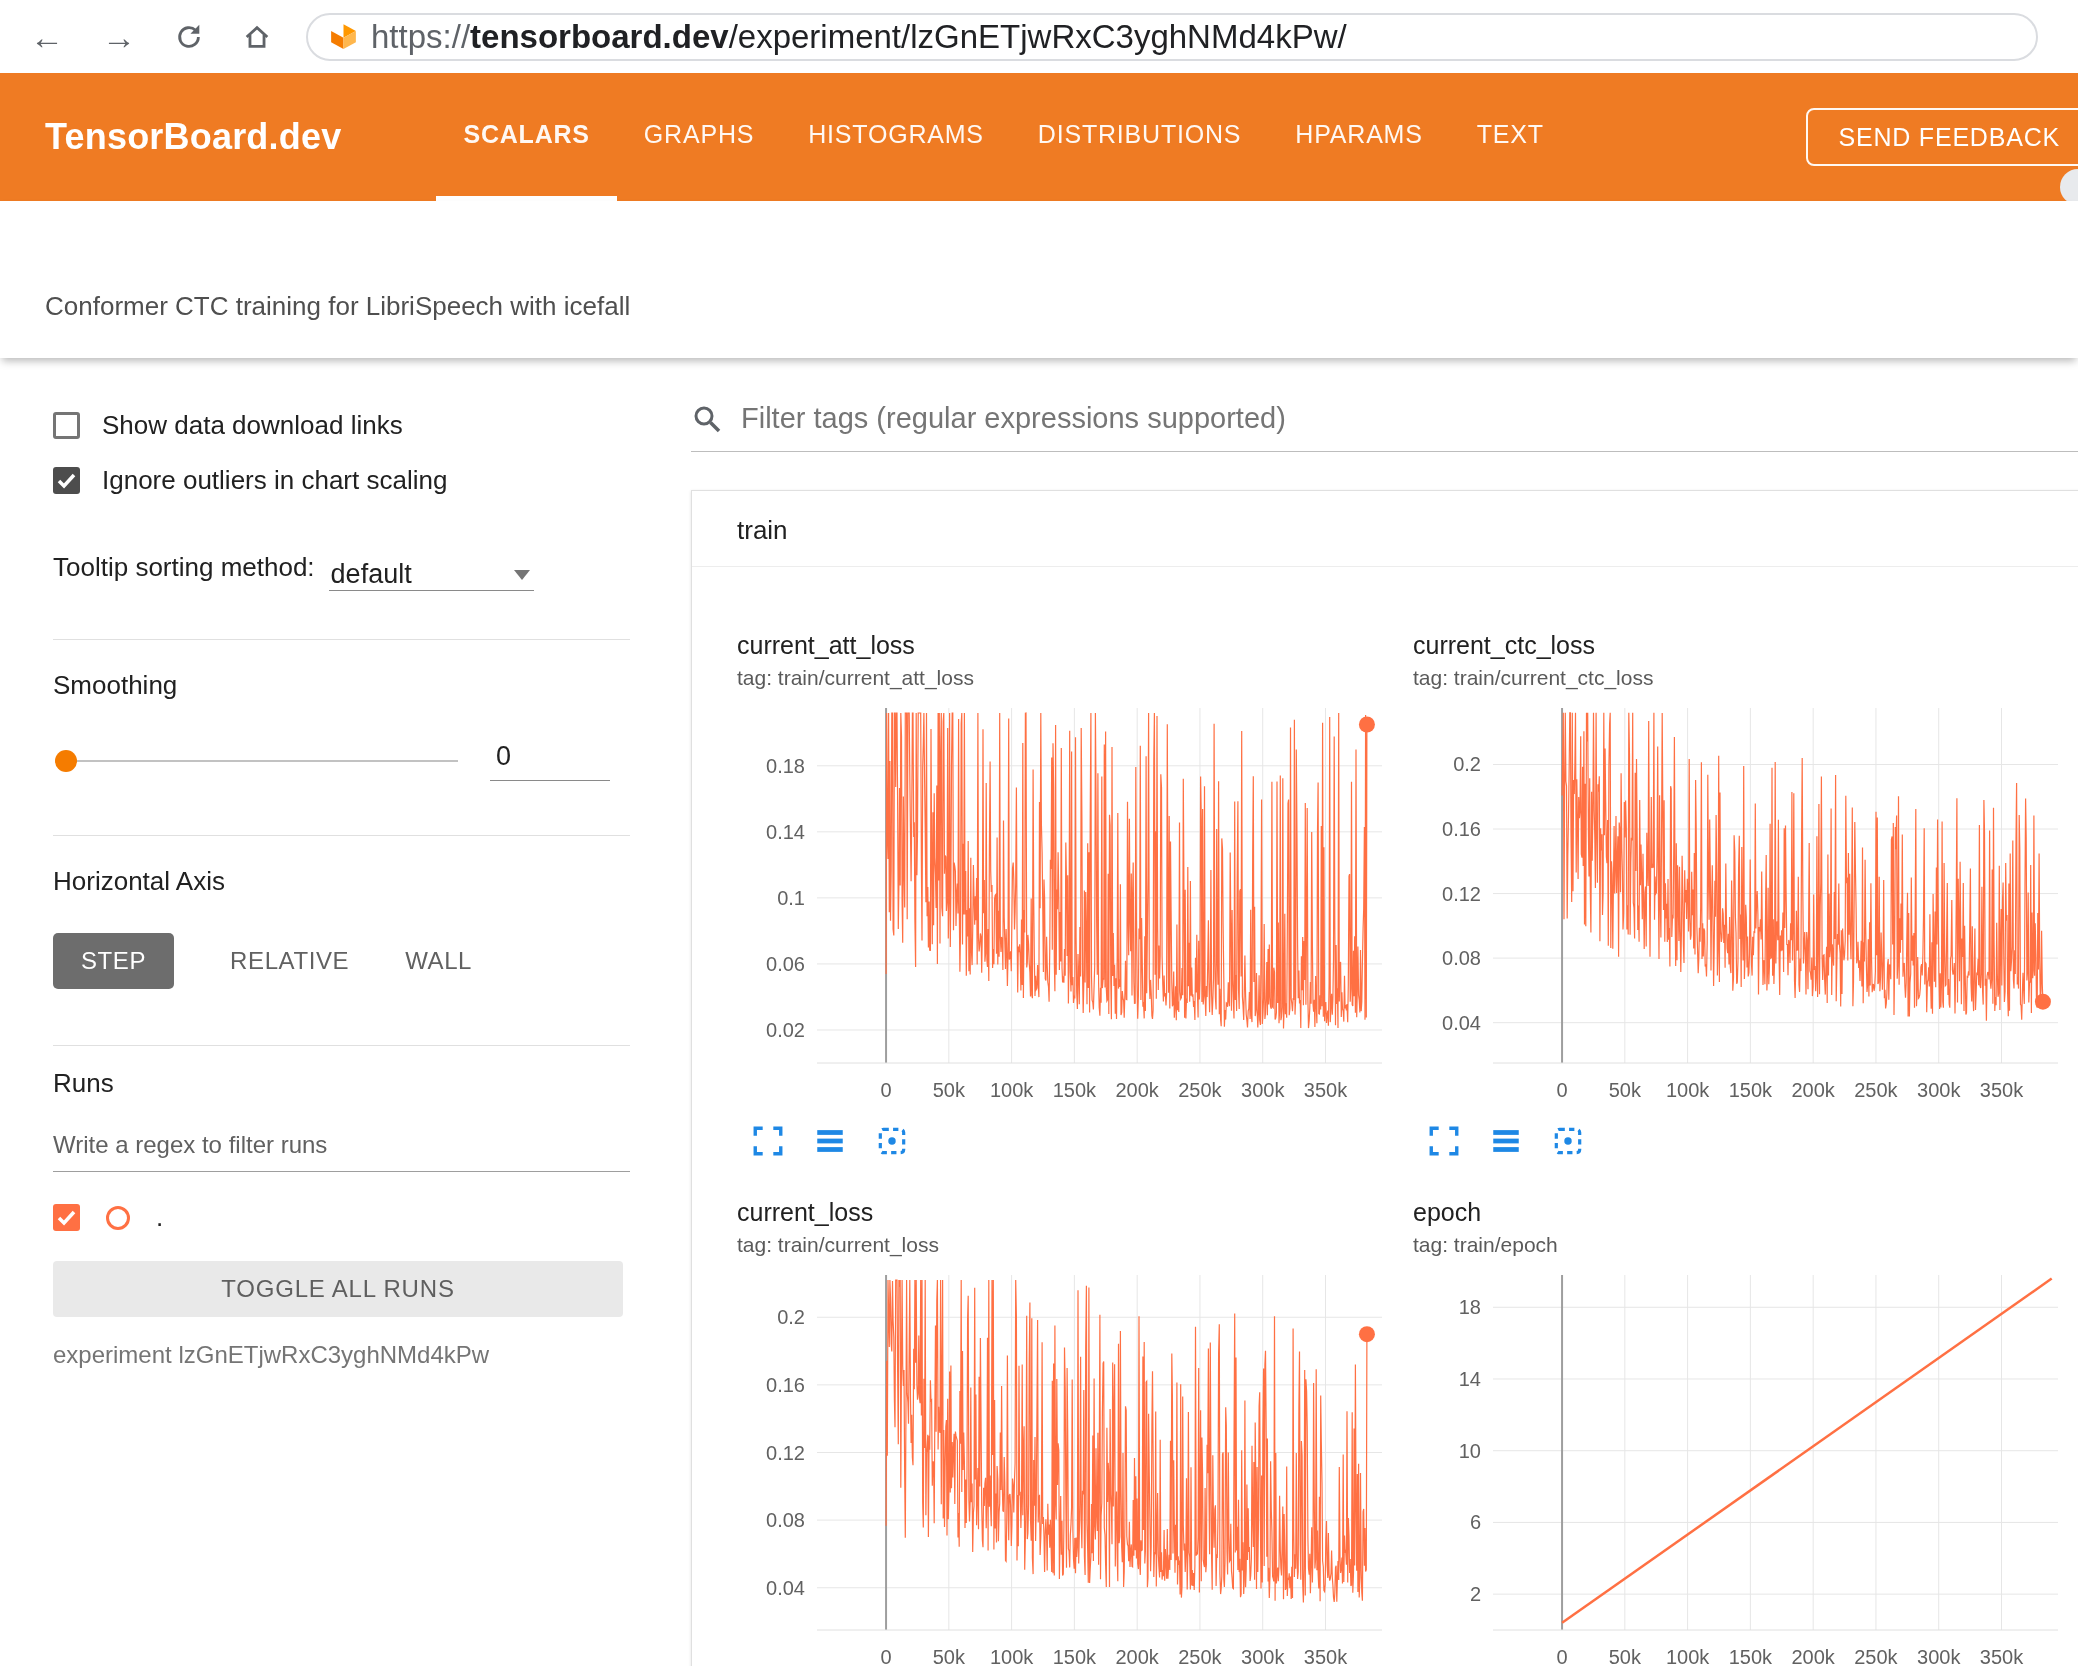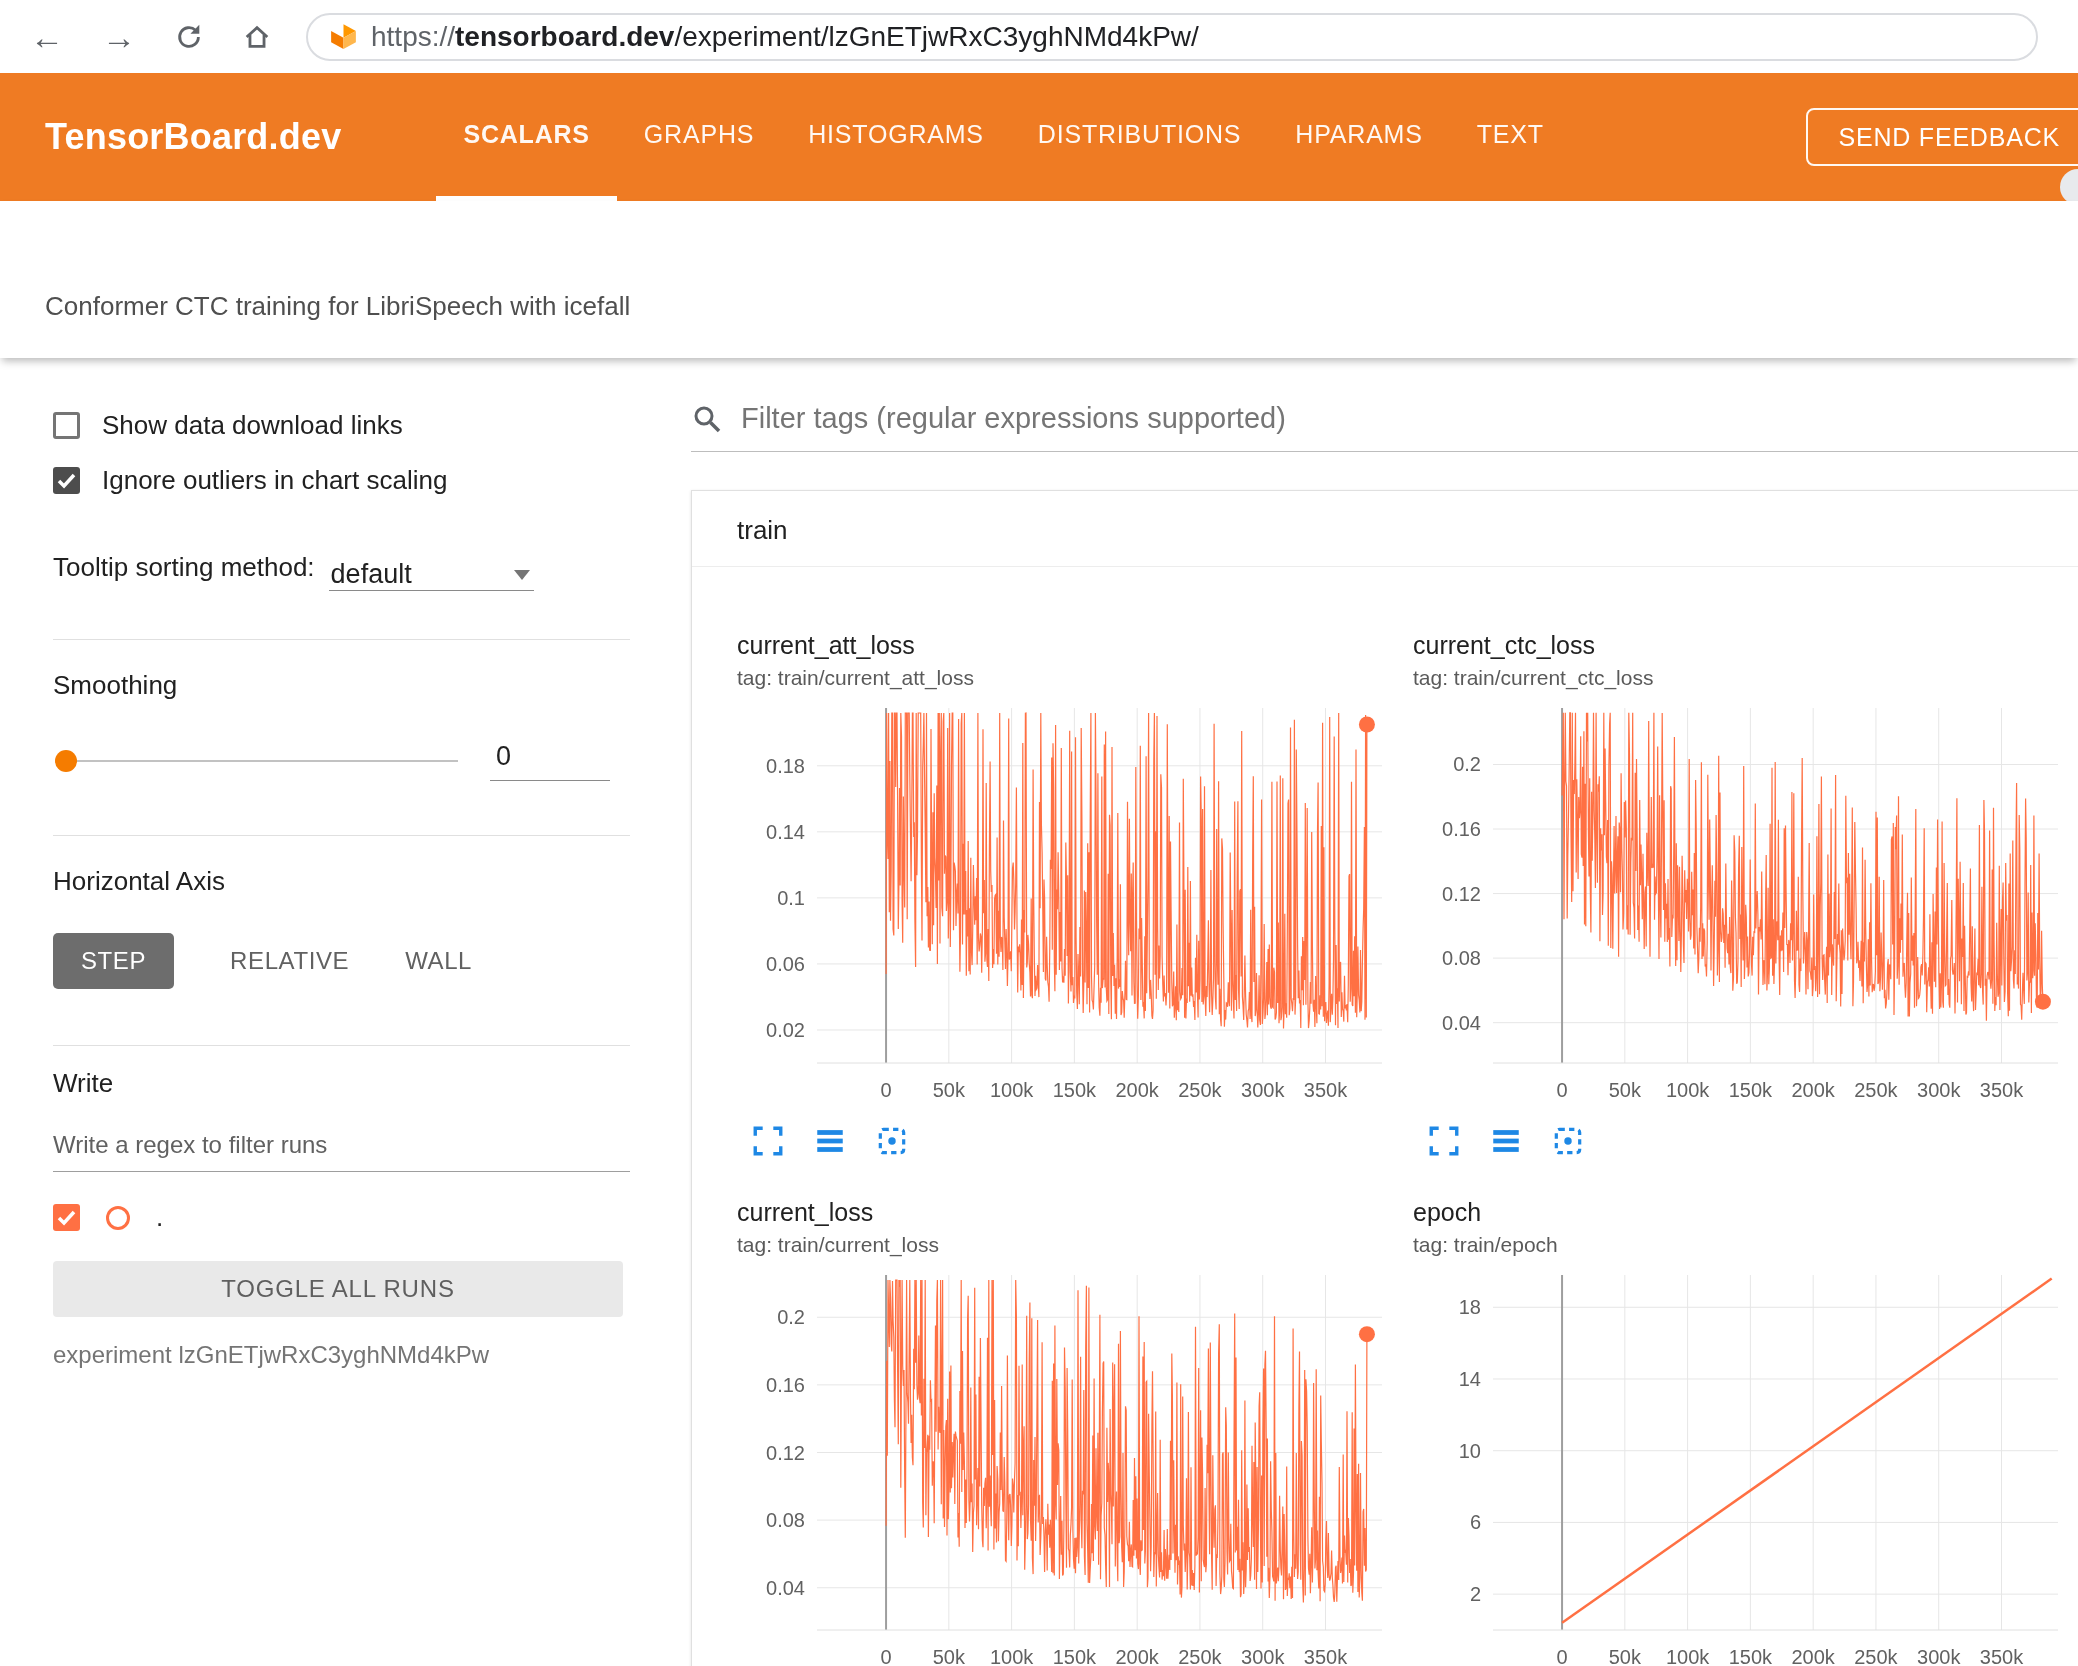--- a/index.html
+++ b/index.html
@@ -6,21 +6,21 @@
   html,body { width:2078px; height:1666px; overflow:hidden; background:#fff;
     font-family:"Liberation Sans", sans-serif; }
   svg text { font-family:"Liberation Sans", sans-serif; }
 
   
   .browser-bar { height:73px; background:#fff; display:flex; align-items:center; padding:0 40px 0 30px; }
   .nav-icons { display:flex; align-items:center; gap:38px; }
   .nav-btn { font-size:34px; color:#5f6368; line-height:1; cursor:pointer; display:flex; align-items:center; }
   .url-pill { flex:1; margin-left:34px; height:48px; border:2px solid #dadce0; border-radius:26px;
     display:flex; align-items:center; padding:0 22px; gap:14px; background:#fff; }
-  .url-text { font-size:28px; color:#202124; white-space:nowrap; overflow:hidden;text-align:right; }
+  .url-text { font-size:33px; color:#202124; white-space:nowrap; overflow:hidden;text-align:right; }
   .url-scheme { color:#5f6368; }
   .url-domain { font-weight:bold; color:#202124; }
 
   
   .tb-header { height:128px; background:#ef7b23; display:flex; align-items:stretch;
     padding-left:45px; position:relative; }
   .brand { align-self:center; color:#fff; font-size:36px; font-weight:bold; letter-spacing:.2px; }
   .tabs { display:flex; margin-left:95px; }
   .tab { display:flex; align-items:center; padding:0 27px; color:rgba(255,255,255,.95);
     font-size:25px; letter-spacing:.8px; border-bottom:5px solid transparent; cursor:pointer; }
@@ -190,21 +190,21 @@
 
     <div class="section-label">Horizontal Axis</div>
     <div class="axis-buttons">
       <div class="axis-btn active">STEP</div>
       <div class="axis-btn plain">RELATIVE</div>
       <div class="axis-btn plain">WALL</div>
     </div>
 
     <div class="divider d3"></div>
 
-    <div class="runs-label">Write</div>
+    <div class="runs-label">Runs</div>
     <input class="runs-input" placeholder="Write a regex to filter runs" style="">
 
     <div class="run-row">
       <span class="cb checked-run">
         <svg viewBox="0 0 27 27">
             <polyline points="6,14 11,19 21,8" fill="none" stroke="#fff" stroke-width="3.5"></polyline>
           </svg>
       </span>
       <span class="run-circle"></span>
       <span class="run-name">.</span>

